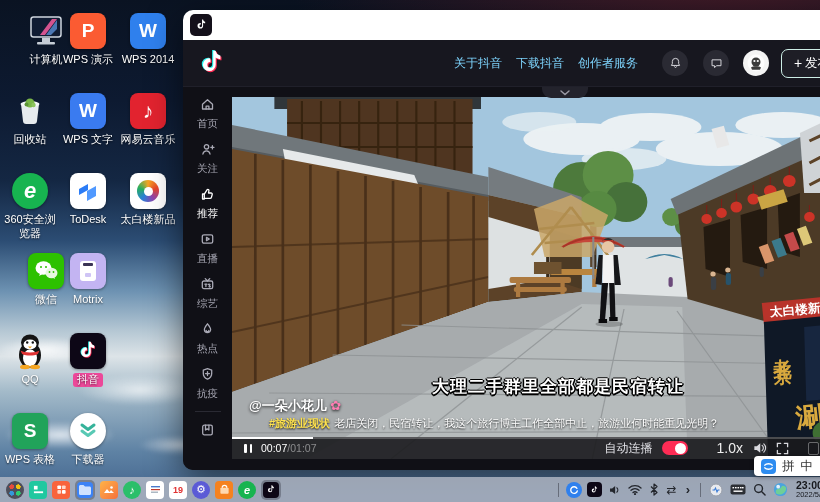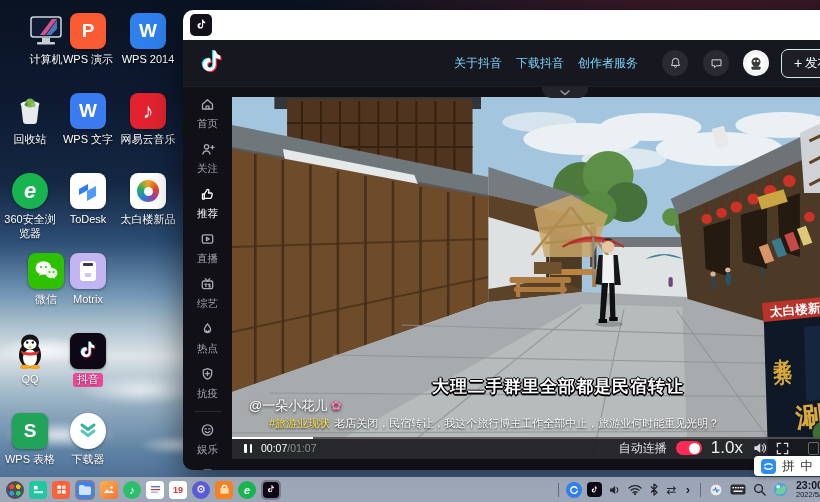--- a/index.html
+++ b/index.html
@@ -49,37 +49,37 @@
   .sb-item.act{color:#fff;}
   .sb-item.act svg{stroke:#fff;}
   .sb-div{width:26px;border-top:1px solid #2a2a33;margin:4px auto 6px;}
   .stage{flex:1;position:relative;background:#101016;min-width:0;}
   .tab{position:absolute;top:0;left:310px;width:46px;height:11px;background:#23232c;border-radius:0 0 9px 9px;
        display:flex;align-items:center;justify-content:center;cursor:pointer;z-index:5;}
   .video{position:absolute;left:0;top:10px;right:0;height:362px;background:#000;overflow:hidden;cursor:pointer;}
   .video svg.scene{position:absolute;inset:0;width:100%;height:100%;}
   .subtitle{position:absolute;left:200px;top:278px;font-size:17px;font-weight:bold;color:#fff;letter-spacing:1px;white-space:nowrap;
     text-shadow:-1.5px 0 #000,1.5px 0 #000,0 -1.5px #000,0 1.5px #000,1px 1px #000,-1px 1px #000;}
-  .uname{position:absolute;left:17px;top:300px;font-size:13px;color:#fff;text-shadow:0 1px 3px rgba(0,0,0,.9);font-weight:normal;}
+  .uname{position:absolute;left:17px;top:300px;font-size:13px;color:#fff;text-shadow:0 1px 3px rgba(0,0,0,.9);font-weight:bold;}
   .uname .fl{color:#ff7eb3;}
   .cap{position:absolute;left:17px;top:319px;font-size:11px;color:#fff;text-shadow:0 1px 2px rgba(0,0,0,.9);white-space:nowrap;}
-  .cap .tag{color:#ffe34d;font-weight:normal;margin-right:4px;padding-left:20px;}
+  .cap .tag{color:#ffe34d;font-weight:bold;margin-right:4px;padding-left:20px;}
   .ctrls{position:absolute;left:0;right:0;bottom:0;height:22px;background:rgba(25,25,29,.9);display:flex;align-items:center;
          padding:0 36px 0 12px;gap:9px;}
   .pbar{position:absolute;left:0;right:0;top:0;height:2px;background:rgba(255,255,255,.22);}
   .pfill{height:100%;background:#fff;}
   .pause{display:flex;gap:3px;cursor:pointer;}
   .pause i{width:2.5px;height:9px;background:#fff;border-radius:1px;display:block;}
   .tm{font-size:10.5px;color:#fff;white-space:nowrap;}
   .tm .tot{color:rgba(255,255,255,.45);}
   .sp{flex:1;}
   .auto{font-size:12px;color:#e3e3e8;white-space:nowrap;cursor:pointer;}
   .tgl{width:26px;height:14px;border-radius:7px;background:#fe2c55;position:relative;cursor:pointer;}
   .tgl b{position:absolute;right:1.5px;top:1.5px;width:11px;height:11px;border-radius:50%;background:#fff;}
-  .spd{font-size:17px;color:#eee;cursor:pointer;}
+  .spd{font-size:14px;color:#eee;cursor:pointer;margin-left:20px;}
   .cicon{cursor:pointer;display:flex;}
   .ctl-partial{width:9px;height:11px;border:1px solid rgba(255,255,255,.35);border-radius:2px;margin-left:10px;cursor:pointer;}
   
   .tbar{position:absolute;left:0;bottom:0;width:820px;height:25px;background:rgba(178,184,196,.82);
         display:flex;align-items:center;padding:0 0 0 6px;gap:5px;z-index:20;}
   .tic{width:18px;height:18px;border-radius:4px;display:flex;align-items:center;justify-content:center;
        font-size:11px;cursor:pointer;flex:none;}
   .pill{background:rgba(55,58,70,.38);border-radius:5px;padding:2px;display:flex;flex:none;cursor:pointer;}
   .tsep{width:1px;height:14px;background:rgba(80,84,95,.7);margin:0 2px;flex:none;}
   .tray-push{margin-left:auto;}
@@ -345,28 +345,20 @@
           <div class="lb">热点</div>
         </div>
         <div class="sb-item">
           <svg width="17" height="16" viewBox="0 0 16 16">
               <path d="M8 2.6l4.2 1.5v3.3c0 2.7-1.7 4.6-4.2 5.7-2.5-1.1-4.2-3-4.2-5.7V4.1z"></path>
               <path d="M8 5.6v4M6 7.6h4"></path>
             </svg>
           <div class="lb">抗疫</div>
         </div>
         <div class="sb-div"></div>
-        <div class="sb-item">
-          <svg width="17" height="16" viewBox="0 0 16 16">
-              <circle cx="8" cy="8" r="5.2"></circle>
-              <path d="M5.4 7c.4-.6 1-.6 1.4 0M9.2 7c.4-.6 1-.6 1.4 0"></path>
-              <path d="M5.8 9.4c.6.9 1.3 1.3 2.2 1.3s1.6-.4 2.2-1.3"></path>
-            </svg>
-          <div class="lb">娱乐</div>
-        </div>
         <div class="sb-item">
           <svg width="17" height="16" viewBox="0 0 16 16">
               <rect x="3.2" y="3.2" width="9.6" height="9.6" rx="1.6"></rect>
               <path d="M6 3.2V8l1.7-1.1L9.4 8V3.2"></path>
             </svg>
           
         </div>
 
       </div>
 

